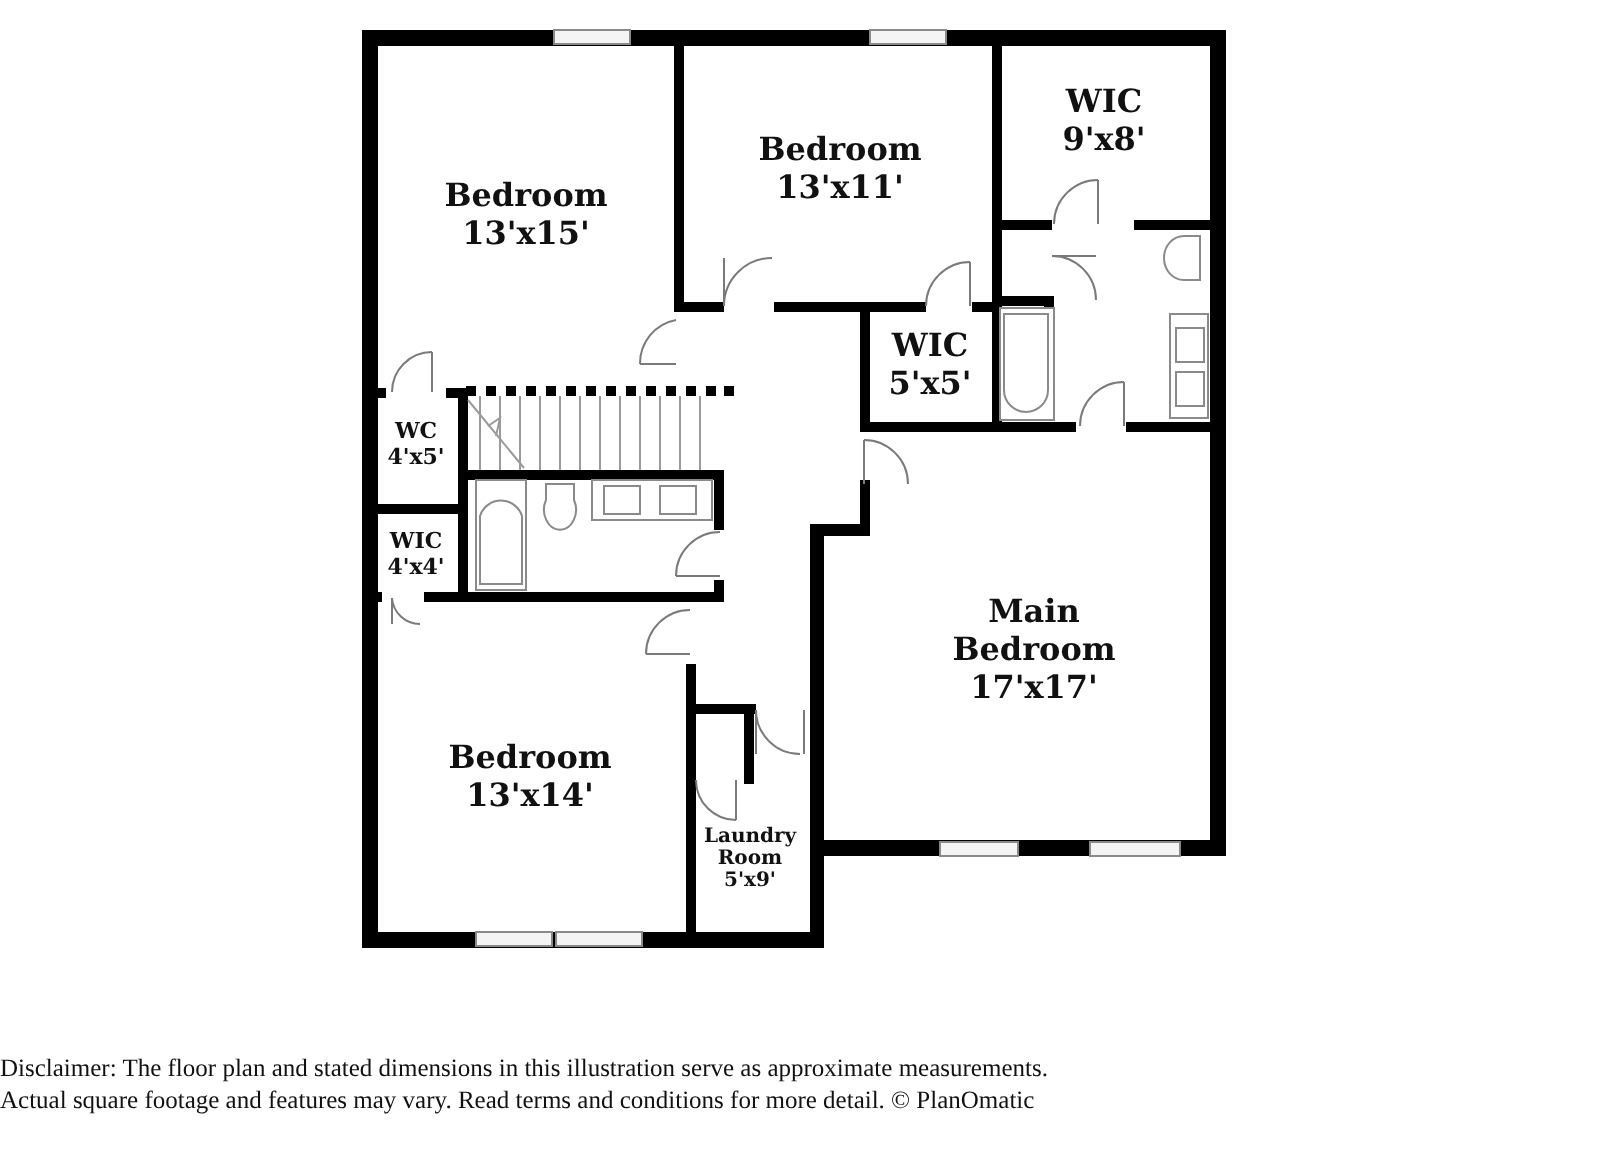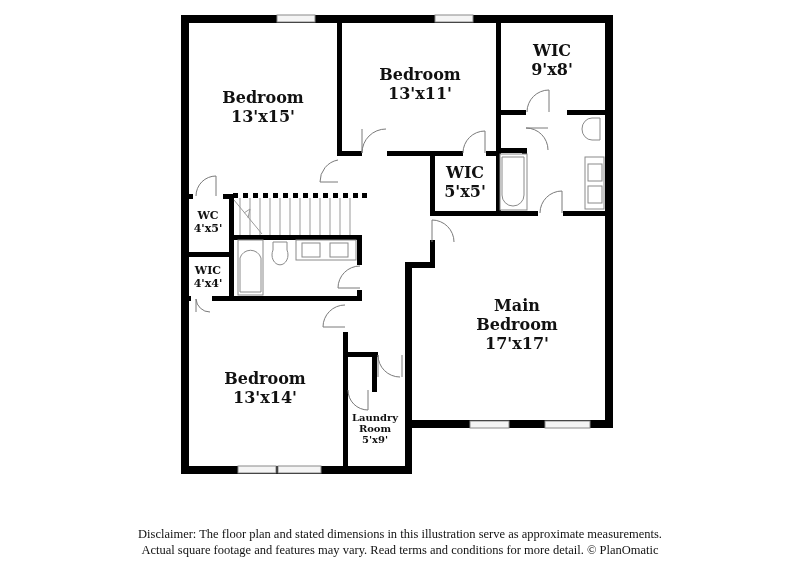--- a/index.html
+++ b/index.html
@@ -10,21 +10,21 @@
     .door-leaf { stroke: #7a7a7a; stroke-width: 1; }
     .fixture { fill: #fff; stroke: #8a8a8a; stroke-width: 1; }
     .window { fill: #f4f4f4; stroke: #8a8a8a; stroke-width: 1; }
     .stair { stroke: #9a9a9a; stroke-width: 1; }
     .railpost { fill: #000; }
     .room-label { font-family: "DejaVu Serif", serif; font-weight: bold; fill: #111; text-anchor: middle; }
     .lg { font-size: 16px; }
     .sm { font-size: 11px; }
     .xs { font-size: 10px; }
     .disclaimer {
-      position: absolute; left: 0; width: 800px; text-align: center;
+      position: absolute; left: 0; width: 800px; text-align: left;
       font-family: "Liberation Serif", serif; font-size: 12.5px; color: #111; line-height: 16px;
     }
     #disc1 { top: 526px; }
     #disc2 { top: 542px; }
   </style>
 </head>
 <body>
 
 <svg id="plan" viewBox="0 0 800 520" xmlns="http://www.w3.org/2000/svg">
 

